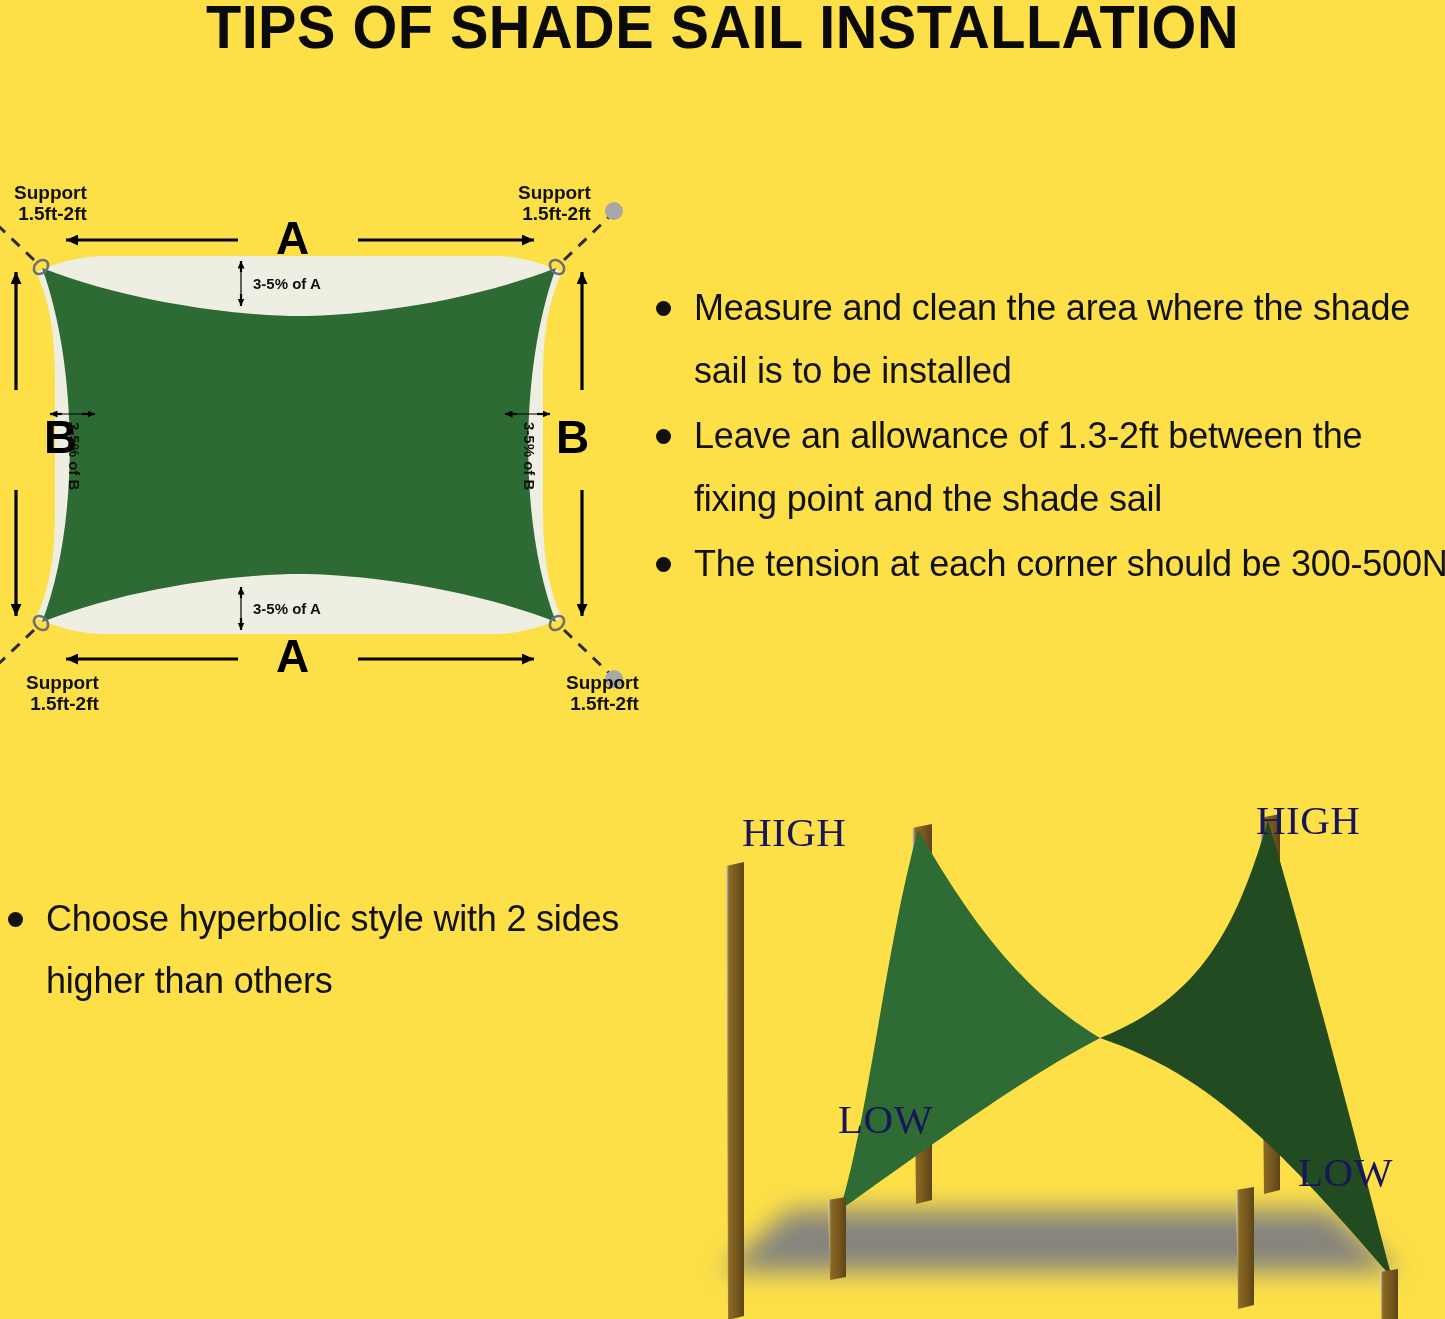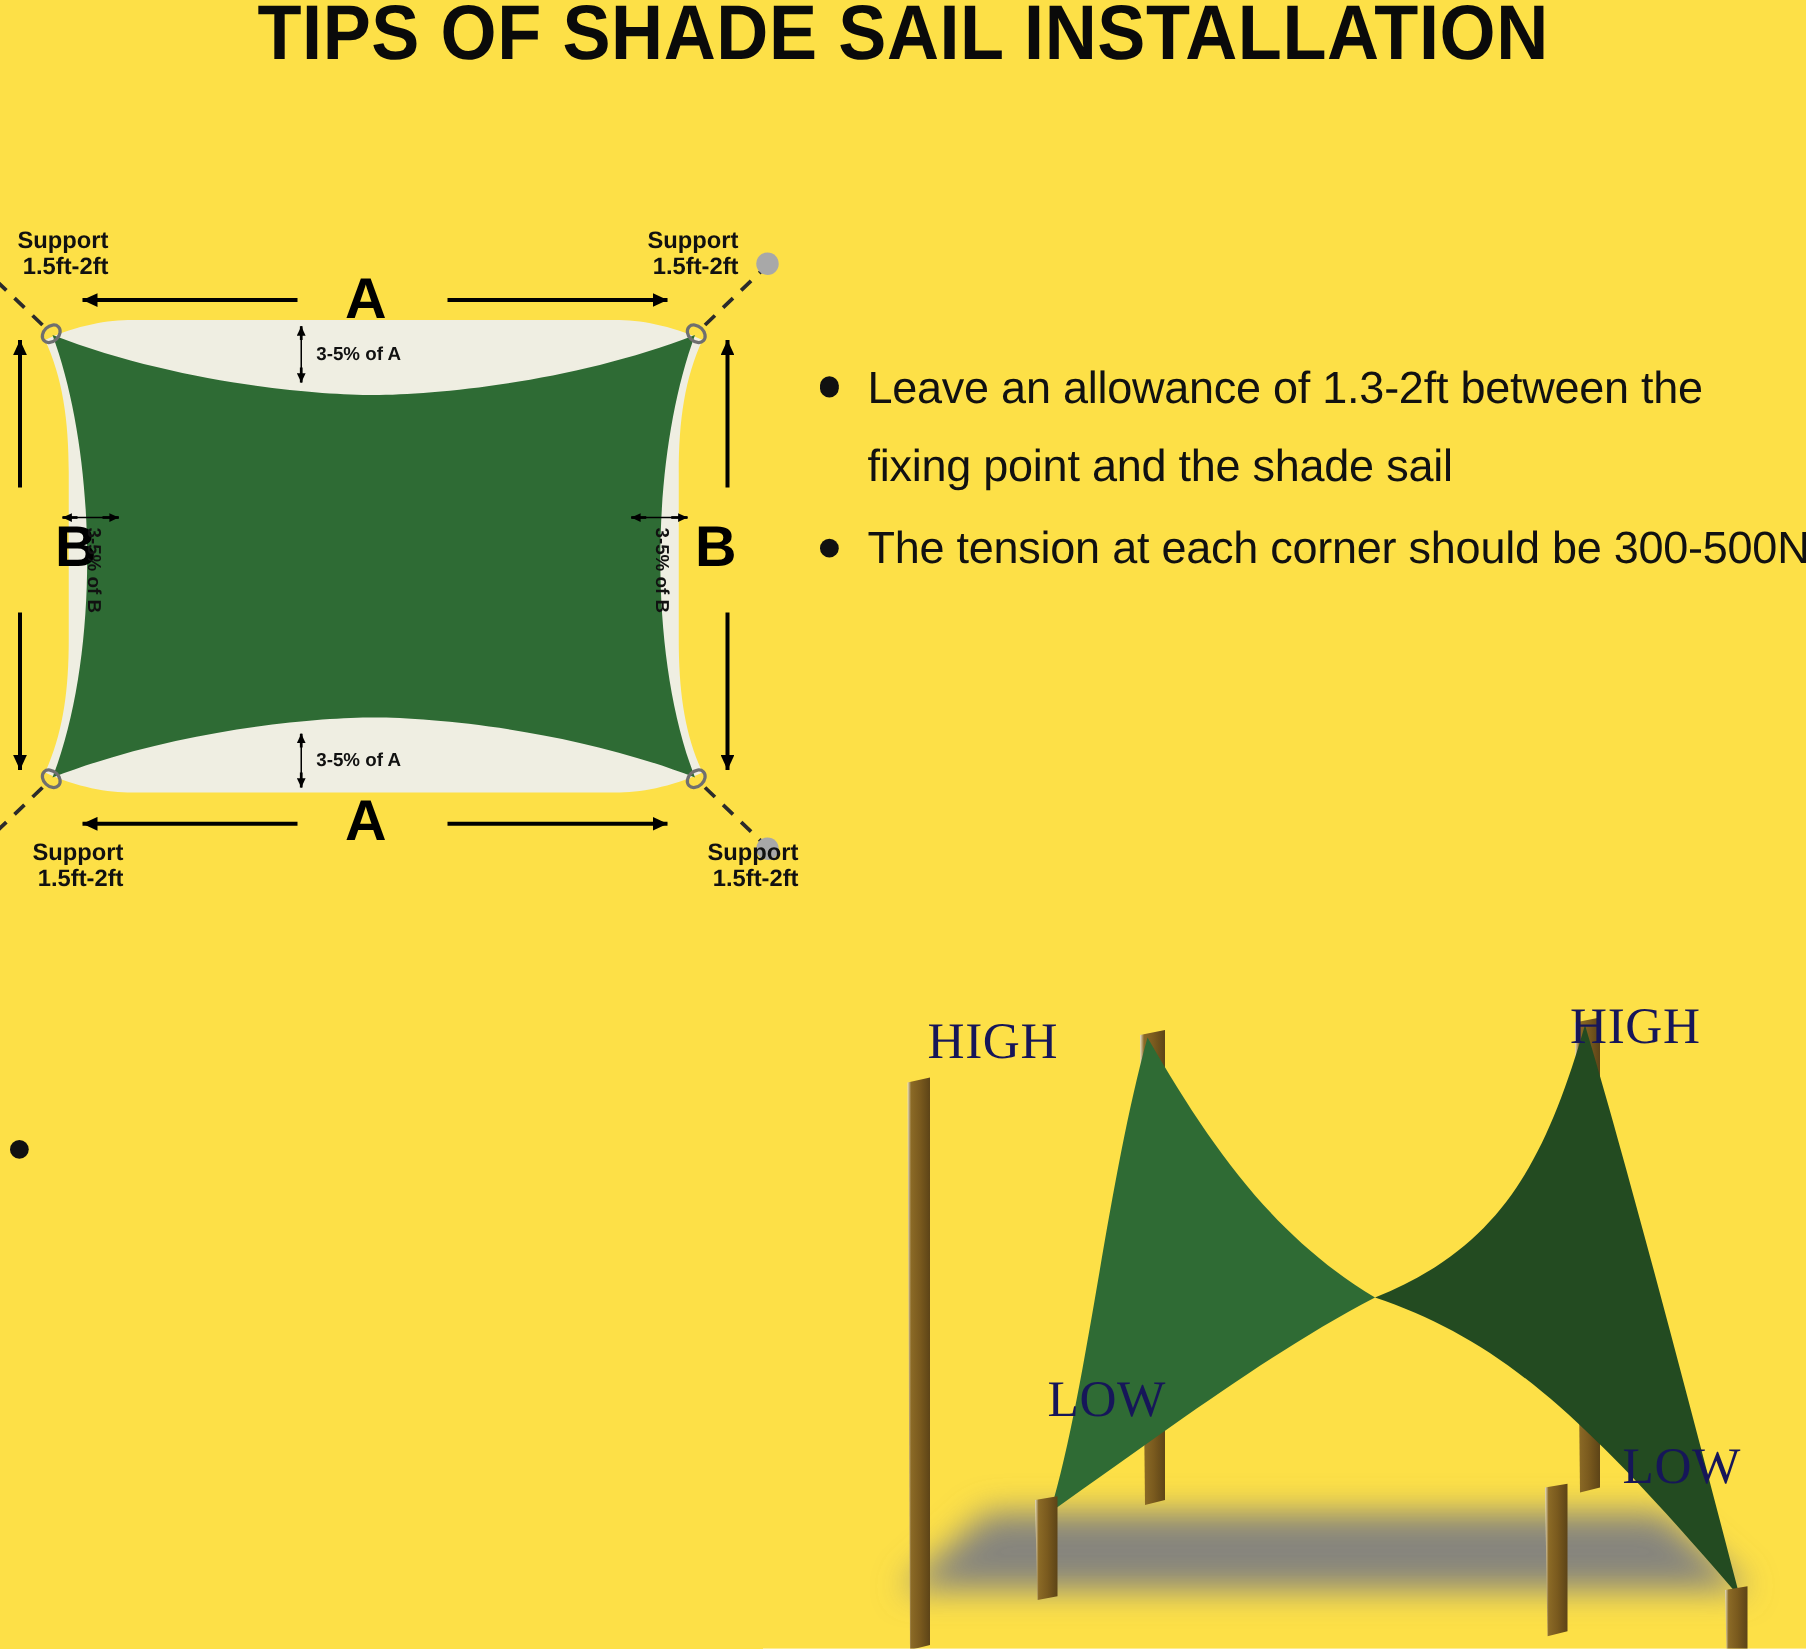--- a/index.html
+++ b/index.html
@@ -288,34 +288,36 @@
     </div>
     <div class="support-label" style="left:566px; top:512px;">
       <div>Support</div>
       <div>1.5ft-2ft</div>
     </div>
   </div>
 
   <ul class="bullets" id="bullets-top">
     <li>
       <span class="dot"></span>
+      <span>Measure and clean the area where the shade sail is to be installed</span>
     </li>
     <li>
       <span class="dot"></span>
       <span>Leave an allowance of 1.3-2ft between the fixing point and the shade sail</span>
     </li>
     <li>
       <span class="dot"></span>
       <span>The tension at each corner should be 300-500N</span>
     </li>
   </ul>
 
   <ul class="bullets" id="bullets-bottom">
     <li>
       <span class="dot"></span>
+      <span>Choose hyperbolic style with 2 sides higher than others</span>
     </li>
   </ul>
 
   <div id="hyperbolic">
     <svg width="765" height="539" viewBox="0 0 765 539">
       <defs>
         <filter id="shadowBlur" x="-30%" y="-60%" width="160%" height="220%">
           <feGaussianBlur stdDeviation="13"></feGaussianBlur>
         </filter>
         <linearGradient id="postGrad" x1="0" y1="0" x2="1" y2="0">

